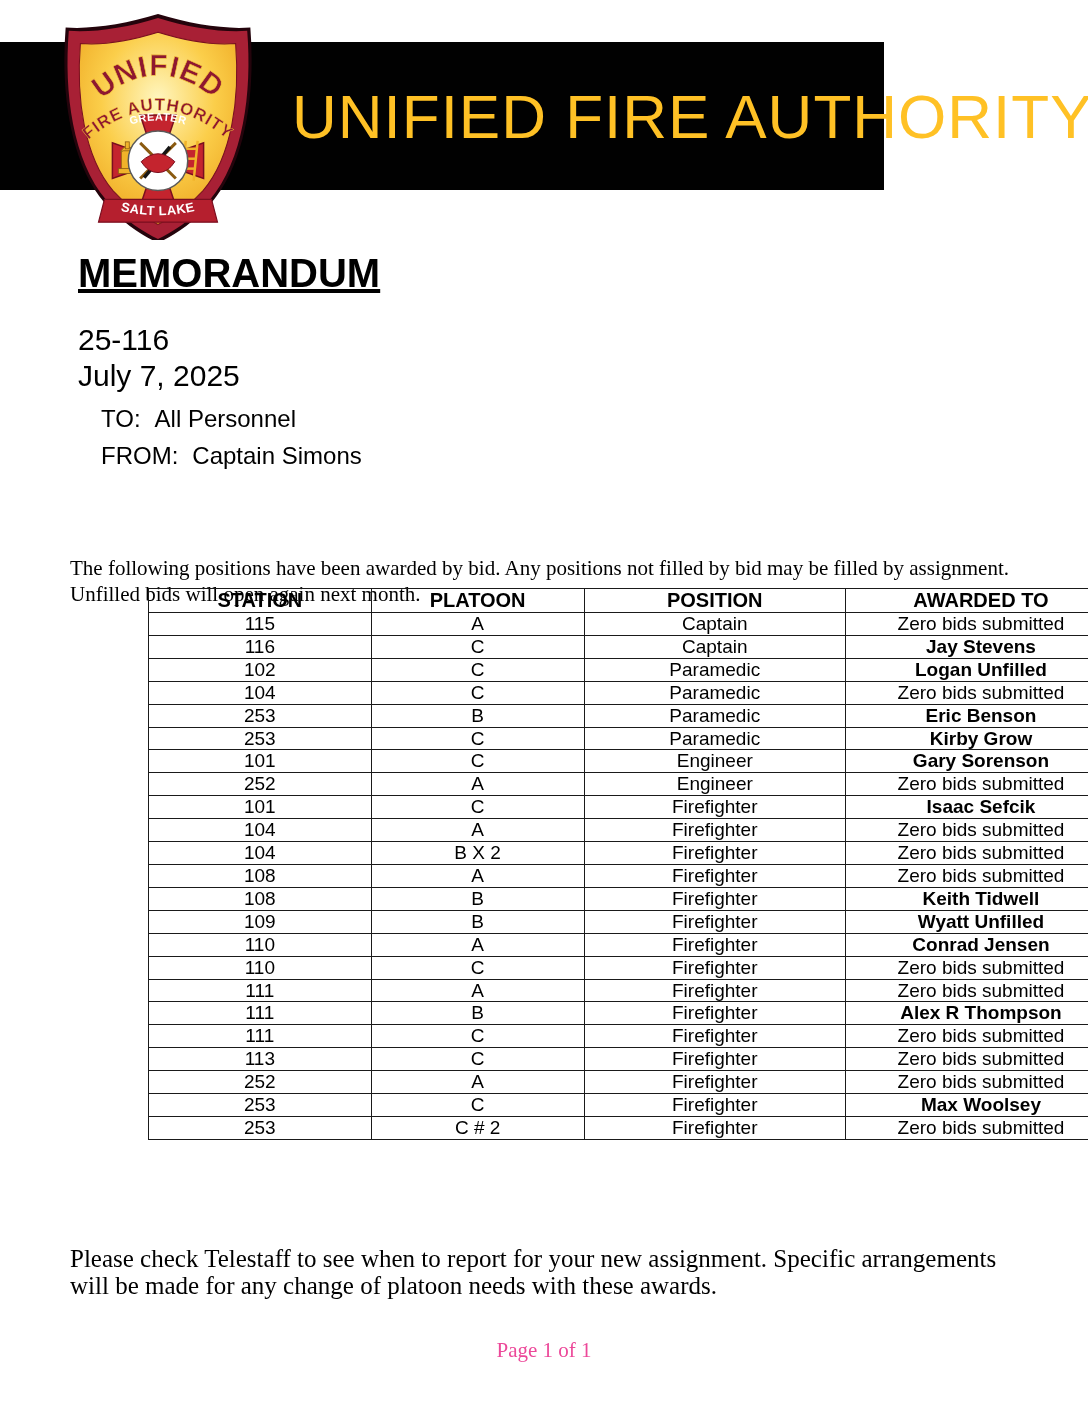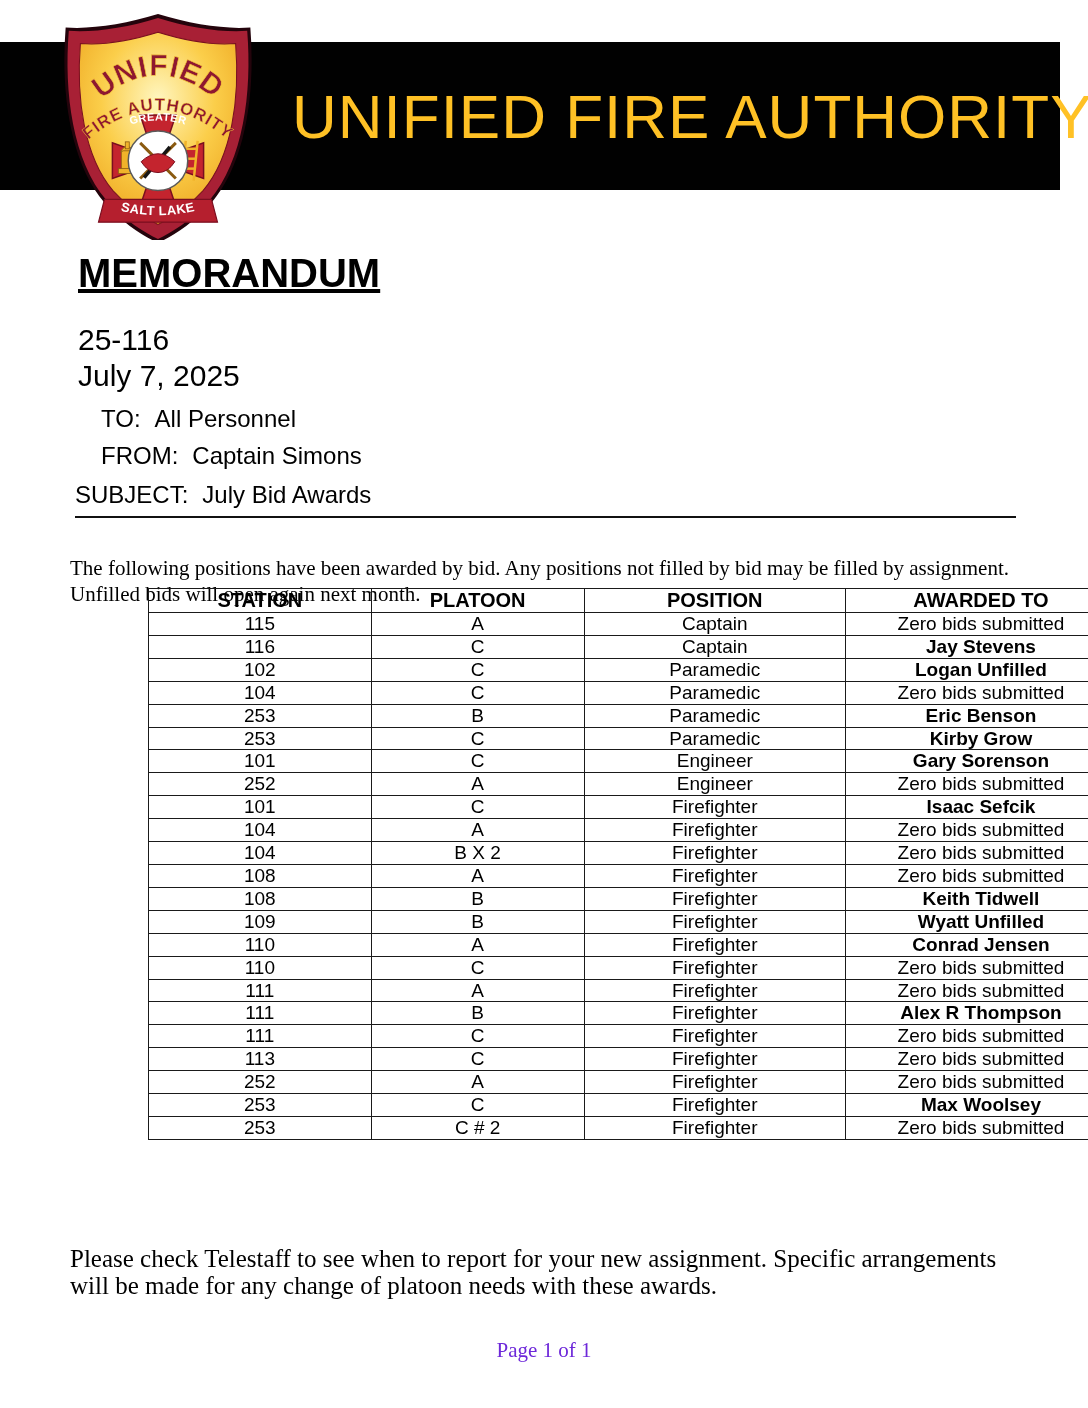--- a/index.html
+++ b/index.html
@@ -2,21 +2,21 @@
 <html><head>
 <meta charset="utf-8">
 <style>
   html,body{margin:0;padding:0;background:#e8e8e8;}
   .page{
     position:relative;width:1088px;height:1408px;margin:0 auto;
     background:#ffffff;overflow:hidden;
     font-family:"Liberation Sans",sans-serif;color:#000;
   }
   
-  .band{position:absolute;top:42px;left:0;width:1060px;height:148px;background:#010101;}
+  .band{position:absolute;top:42px;left:0;width:884px;height:148px;background:#010101;}
   .band-title{
     position:absolute;top:50%;left:292px;transform:translateY(-50%);
     font-size:62px;font-weight:400;letter-spacing:1px;color:#FFC125;white-space:nowrap;
   }
   .badge{position:absolute;top:12px;left:57px;width:202px;height:228px;}
   .badge svg{width:100%;height:100%;display:block;}
   
   .memo-head{position:absolute;left:78px;top:252px;}
   .memo-title{font-size:40px;font-weight:700;margin:0;line-height:1.05;text-decoration:underline;}
   .memo-number{font-size:30px;margin-top:28px;line-height:36px;}
@@ -42,21 +42,21 @@
   .bid-table col.c3{width:27%}.bid-table col.c4{width:28%}
   .bid-table th,.bid-table td{
     border:1.5px solid #1a1a1a;text-align:center;vertical-align:middle;
     padding:0;height:21.9px;line-height:21.9px;overflow:hidden;white-space:nowrap;
   }
   .bid-table th{font-size:20px;font-weight:700;height:23px;}
   .bid-table td.awarded-bold{font-weight:700;}
   
   .page-footer{
     position:absolute;left:0;top:1338px;width:1088px;text-align:center;
-    font-family:"Liberation Serif",serif;font-size:21px;color:#6d28d9;
+    font-family:"Liberation Serif",serif;font-size:21px;color:#ec4899;
   }
 </style>
 </head>
 <body>
 
 <div class="page">
 
   <div class="band">
     <div class="band-title">UNIFIED FIRE AUTHORITY</div>
   </div>
@@ -136,23 +136,20 @@
     <div class="memo-number">25-116</div>
     <div class="memo-date">July 7, 2025</div>
     <div class="memo-line">
       <span class="lbl">TO:</span><span>All Personnel</span>
     </div>
     <div class="memo-line">
       <span class="lbl">FROM:</span><span>Captain Simons</span>
     </div>
   </div>
 
-  <div class="subject-line">
-    <span class="lbl">SUBJECT:</span><span>July Bid Awards</span>
-  </div>
 
   <p class="intro serif">The following positions have been awarded by bid. Any positions not filled by bid may be filled by assignment. Unfilled bids will open again next month.</p>
 
   <table class="bid-table">
     <colgroup>
         <col class="c1">
         <col class="c2">
         <col class="c3">
         <col class="c4">
       </colgroup>

